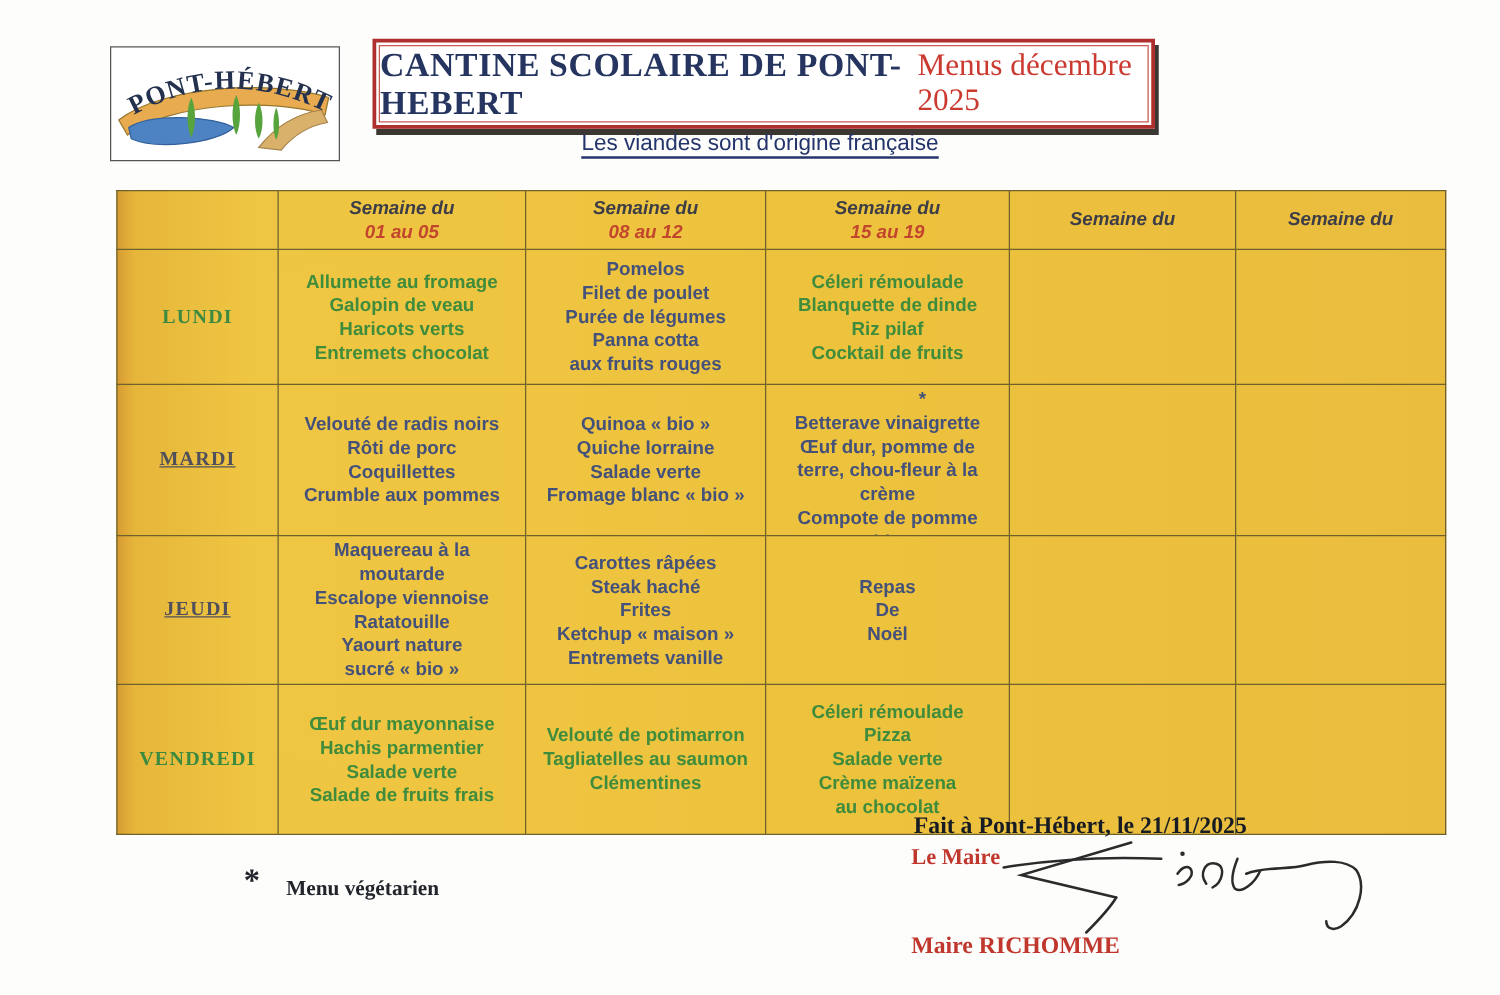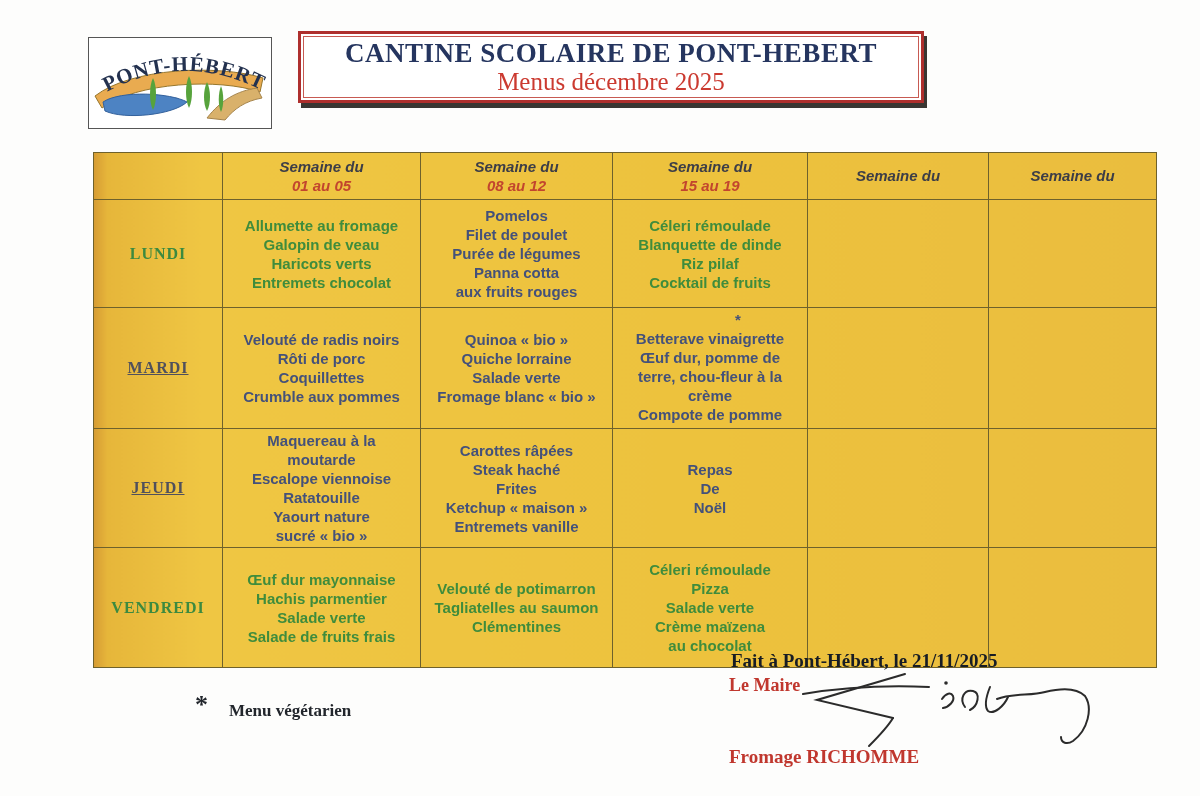--- a/index.html
+++ b/index.html
@@ -7,21 +7,21 @@
         font-family:"Liberation Sans","DejaVu Sans",sans-serif;}
 
   
   .logo-box{position:absolute;left:88px;top:37px;width:182px;height:90px;background:#fff;
             border:1px solid #555;}
   .logo-box svg{display:block;width:100%;height:100%;}
 
   
   .title-box{position:absolute;left:298px;top:31px;width:620px;height:66px;background:#fff;
              border:3px solid #ae2f2d;box-shadow:3px 5px 0 0 #3a3632;}
-  .title-inner{position:absolute;inset:2px;border:1px solid #c75a52;display:flex;flex-direction:column;
+  .title-inner{position:absolute;inset:2px;border:1px solid #c75a52;display:flex;flex-direction:row;
                align-items:center;justify-content:center;line-height:1.12;}
   .title-line1{font-family:"Liberation Serif","DejaVu Serif",serif;font-weight:bold;
                font-size:27px;color:#25355f;letter-spacing:.5px;}
   .title-line2{font-family:"Liberation Serif","DejaVu Serif",serif;font-weight:normal;
                font-size:25px;color:#cb3a30;}
   .subtitle-wrap{position:absolute;left:298px;top:104px;width:620px;text-align:center;}
   .subtitle{font-size:18px;color:#24356b;border-bottom:2px solid #24356b;padding-bottom:1px;}
 
   
   .table-wrap{position:absolute;left:93px;top:152px;width:1063px;height:506px;}
@@ -80,20 +80,23 @@
       </text>
     </svg>
   </div>
 
   <div class="title-box">
     <div class="title-inner">
       <div class="title-line1">CANTINE SCOLAIRE DE PONT-HEBERT</div>
       <div class="title-line2">Menus décembre 2025</div>
     </div>
   </div>
+  <div class="subtitle-wrap">
+    <span class="subtitle">Les viandes sont d'origine française</span>
+  </div>
 
   <div class="table-wrap">
     <table class="menu">
       <colgroup>
         <col style="width:129px">
           <col style="width:198px">
           <col style="width:192px">
         <col style="width:195px">
           <col style="width:181px">
           <col style="width:168px">
@@ -218,15 +221,15 @@
       <path d="M112,16 L24,42 L100,60"></path>
       <path d="M100,60 C 94,70 84,80 76,88"></path>
       <path d="M10,36 C 52,29 92,27 136,29"></path>
       <path d="M149,41 C 153,35 158,34 160,38 C 162,43 156,49 150,50"></path>
       <circle cx="153" cy="25" r="1.8" fill="#2b2b2b" stroke="none"></circle>
       <path d="M172,49 C 166,41 171,31 180,33 C 188,35 185,48 177,52"></path>
       <path d="M197,29 C 193,39 191,48 195,53 C 201,57 211,48 215,39"></path>
       <path d="M204,41 C 220,35 238,38 252,34 C 268,30 284,30 292,38 C 300,50 295,72 280,83 C 274,87 268,85 268,79"></path>
     </g>
   </svg>
-  <div class="mayor-name">Fromage RICHOMME</div>
+  <div class="mayor-name">Maire RICHOMME</div>
 
 </div>
 
 </body></html>

